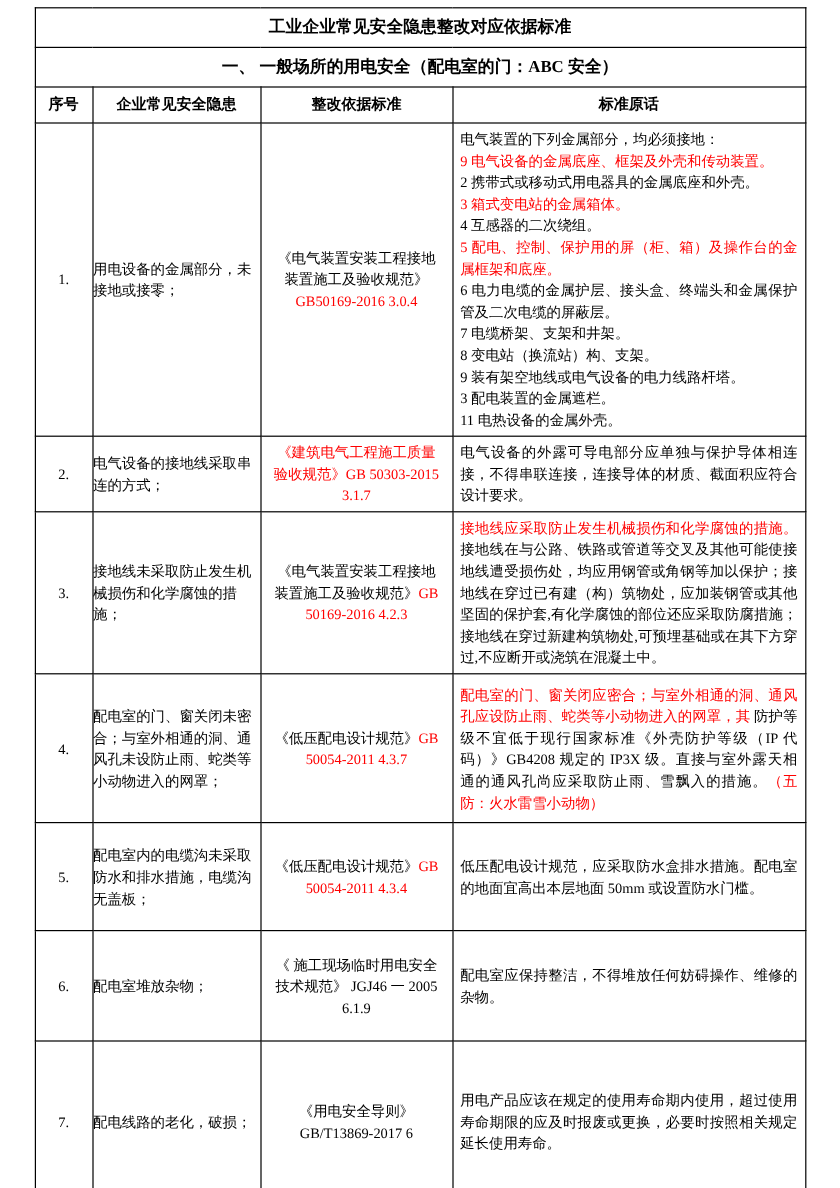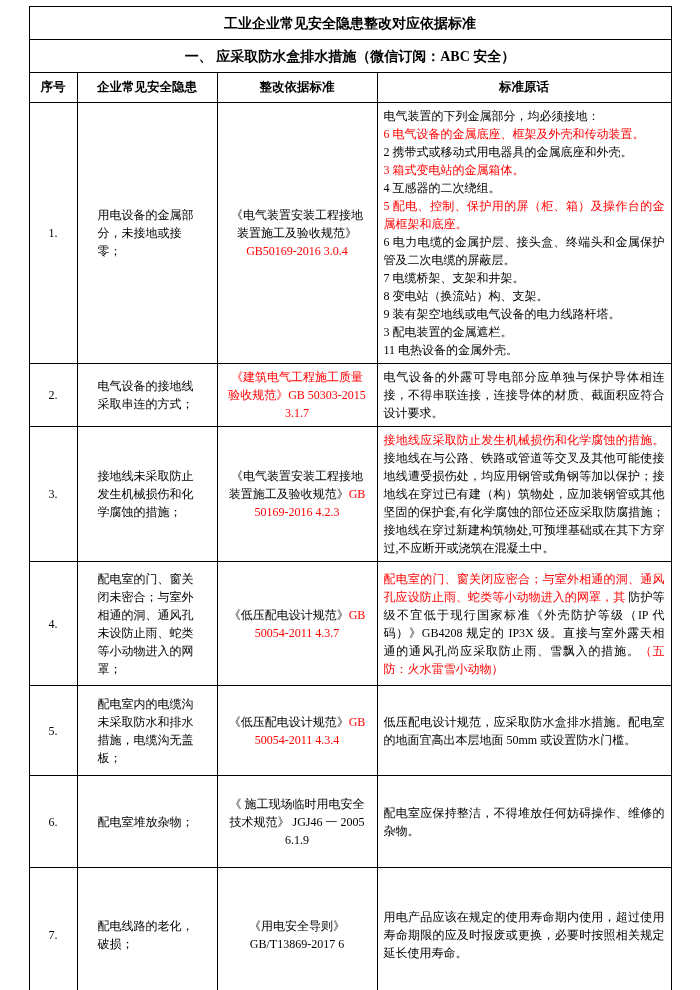--- a/index.html
+++ b/index.html
@@ -22,21 +22,21 @@
   th, td { border: 1px solid #000; vertical-align: middle; }
   .title-cell {
     height: 33px; text-align: center; font-weight: bold; font-size: 14px;
   }
   .section-cell {
     height: 33px; text-align: center; font-weight: bold; font-size: 14px;
   }
   th { height: 30px; font-size: 12.5px; font-weight: bold; text-align: center; }
   td { font-size: 12px; line-height: 1.5; padding: 4px 6px; }
   .cell-no { text-align: center; }
-  .cell-hazard { text-align: left; padding: 4px 20px; }
+  .cell-hazard { text-align: left; padding: 4px 0; }
   .cell-basis { text-align: center; padding: 4px 8px; }
   .cell-standard { text-align: justify; padding: 4px 6px; }
   .red { color: #ff0000; }
   tbody tr:nth-child(1) { height: 260px; }
   tbody tr:nth-child(2) { height: 60px; }
   tbody tr:nth-child(3) { height: 122px; }
   tbody tr:nth-child(4) { height: 124px; }
   tbody tr:nth-child(5) { height: 90px; }
   tbody tr:nth-child(6) { height: 92px; }
   tbody tr:nth-child(7) { height: 134px; }
@@ -50,37 +50,37 @@
       <col class="c0">
         <col class="c1">
         <col class="c2">
         <col class="c3">
     </colgroup>
     <thead>
       <tr>
         <td colspan="4" class="title-cell">工业企业常见安全隐患整改对应依据标准</td>
       </tr>
       <tr>
-        <td colspan="4" class="section-cell">一、 应采取防水盒排水措施（微信订阅：ABC 安全）</td>
+        <td colspan="4" class="section-cell">一、 一般场所的用电安全（配电室的门：ABC 安全）</td>
       </tr>
       <tr>
           <th>序号</th>
           <th>企业常见安全隐患</th>
           <th>整改依据标准</th>
           <th>标准原话</th>
         </tr>
     </thead>
     <tbody>
         <tr>
           <td class="cell-no">1.</td>
           <td class="cell-hazard">用电设备的金属部分，未接地或接零；</td>
           <td class="cell-basis"><span>《电气装置安装工程接地装置施工及验收规范》</span><span class="red">GB50169-2016  3.0.4</span></td>
           <td class="cell-standard">
             <div>电气装置的下列金属部分，均必须接地：</div>
-            <div class="red">6 电气设备的金属底座、框架及外壳和传动装置。</div>
+            <div class="red">9 电气设备的金属底座、框架及外壳和传动装置。</div>
             <div>2 携带式或移动式用电器具的金属底座和外壳。</div>
             <div class="red">3 箱式变电站的金属箱体。</div>
             <div>4 互感器的二次绕组。</div>
             <div class="red">5 配电、控制、保护用的屏（柜、箱）及操作台的金属框架和底座。</div>
             <div>6 电力电缆的金属护层、接头盒、终端头和金属保护管及二次电缆的屏蔽层。</div>
             <div>7 电缆桥架、支架和井架。</div>
             <div>8 变电站（换流站）构、支架。</div>
             <div>9 装有架空地线或电气设备的电力线路杆塔。</div>
             <div>3 配电装置的金属遮栏。</div>
             <div>11 电热设备的金属外壳。</div>

